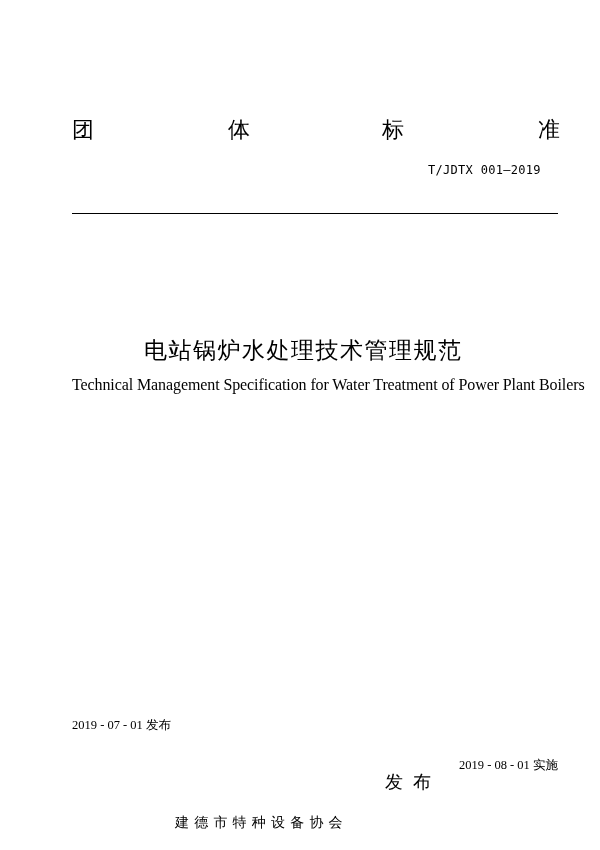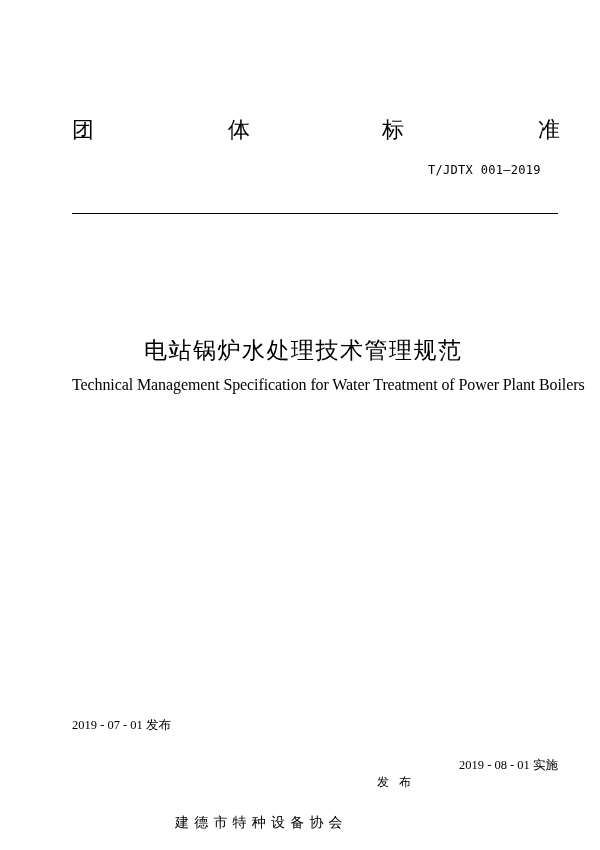--- a/index.html
+++ b/index.html
@@ -79,23 +79,23 @@
 
     .publisher {
       left: 175px;
       top: 772px;
       font-size: 14px;
       line-height: 20px;
       letter-spacing: 5.2px;
       margin-top: 40px;
     }
     .publish-verb {
-      left: 377px;
+      left: 385px;
       top: 772px;
-      font-size: 12px;
+      font-size: 18px;
       line-height: 20px;
       letter-spacing: 10px;
     }
   </style>
 </head>
 <body>
 
 <div>
 
   <div class="header-row">

